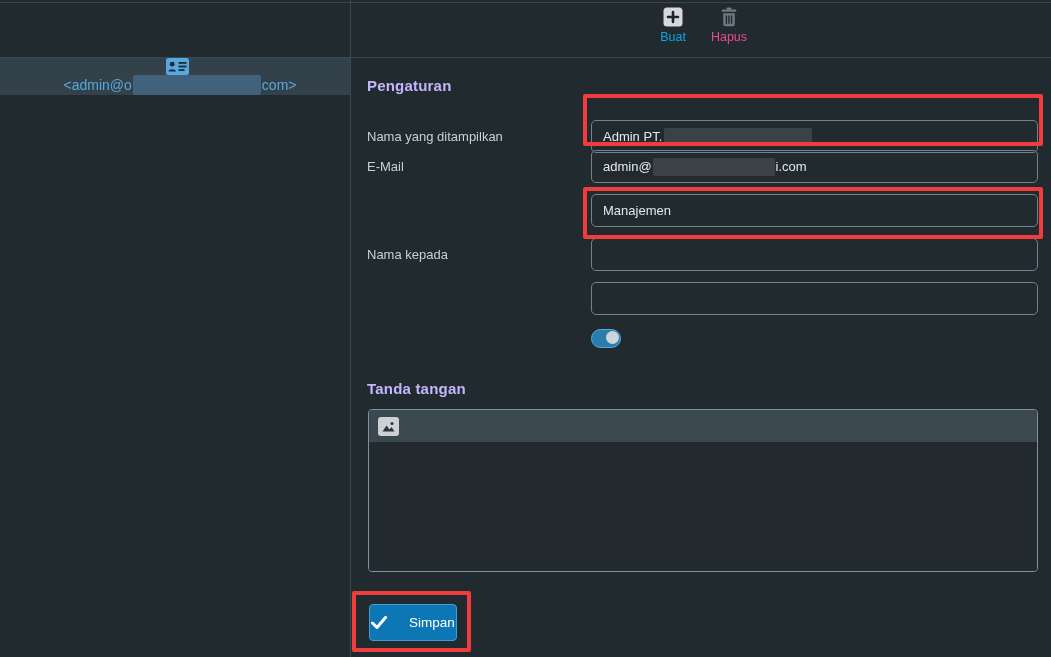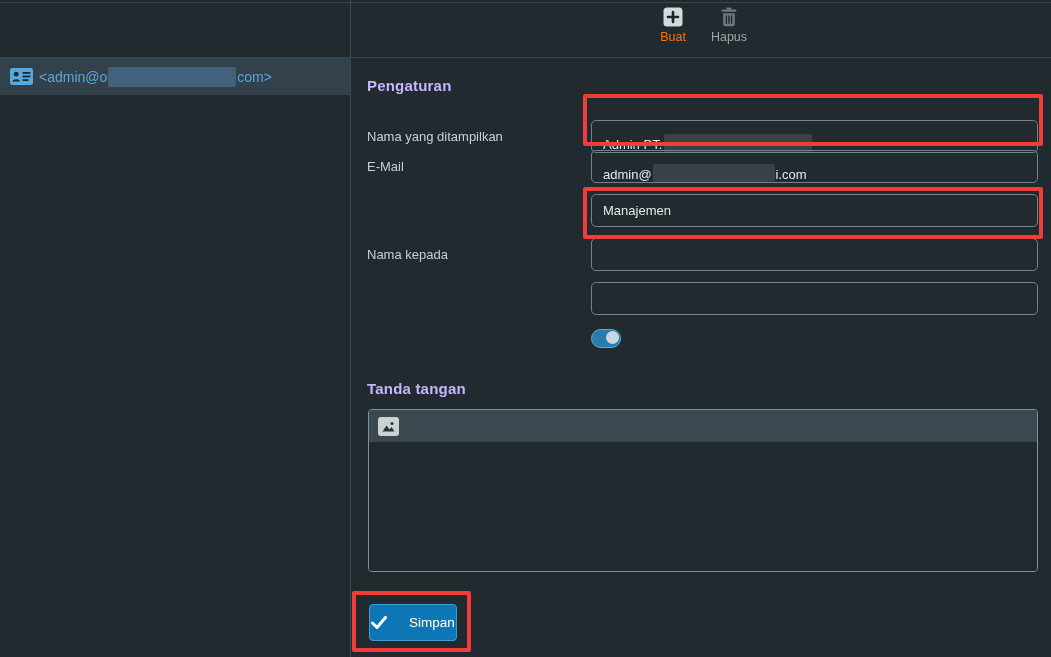--- a/index.html
+++ b/index.html
@@ -20,20 +20,21 @@
   .h-divider { position: absolute; left: 0; top: 57px; width: 100%; height: 1px; background: #3c484f; }
 
   
   .sidebar { position: absolute; left: 0; top: 0; width: 350px; height: 657px; }
   .identity-row {
     position: absolute; left: 0; top: 58px; width: 350px; height: 37px;
     background: #33414a;
     display: flex; align-items: center;
     padding-left: 10px;
     cursor: pointer;
+    flex-direction: column;
   }
   .identity-row .vcard { width: 23px; height: 17px; margin-right: 6px; flex: 0 0 auto; }
   .identity-text {
     color: #56a8de; font-size: 14px; white-space: nowrap;
     display: flex; align-items: center;
   }
   .redact {
     display: inline-block; height: 18px; border-radius: 2px;
     background: #3b4247; vertical-align: middle;
   }
@@ -46,22 +47,22 @@
     position: absolute; left: 351px; top: 0; width: 700px; height: 57px;
     display: flex; align-items: flex-start; justify-content: center; gap: 14px;
     padding-top: 7px;
   }
   .tb-btn {
     background: none; border: none; cursor: pointer;
     display: flex; flex-direction: column; align-items: center; gap: 3px;
     font-family: "Liberation Sans", sans-serif;
     min-width: 42px;
   }
-  .tb-btn .tb-label { font-size: 12.5px; color: #f97316; }
-  .tb-btn.disabled .tb-label { color: #a3a3a3; }
+  .tb-btn .tb-label { font-size: 12.5px; color: #0ea5e9; }
+  .tb-btn.disabled .tb-label { color: #ec4899; }
 
   
   .main { position: absolute; left: 351px; top: 0; width: 700px; height: 657px; }
 
   .section-title {
     position: absolute; left: 16px;
     font-size: 15px; font-weight: bold; color: #c4b5fd; letter-spacing: 0.2px;
   }
   #title-pengaturan { top: 77px; }
   #title-tandatangan { top: 380px; }
@@ -71,21 +72,21 @@
     line-height: 33px; font-size: 13px; color: #c9d0d4; white-space: nowrap;
   }
   .field-input, .field-inputbox {
     position: absolute; left: 240px; width: 447px; height: 33px;
     background: transparent;
     border: 1px solid #71838c; border-radius: 5px;
     color: #e4e8ea; font-size: 13px; padding: 0 11px;
     font-family: "Liberation Sans", sans-serif;
     outline: none;
   }
-  .field-inputbox { display: flex; align-items: flex-end; white-space: nowrap; }
+  .field-inputbox { display: flex; align-items: center; white-space: nowrap; }
 
   .row1 { top: 120px; } .row2 { top: 150px; } .row3 { top: 194px; }
   .row4 { top: 238px; } .row5 { top: 282px; } .row6 { top: 324px; }
 
   
   .toggle {
     position: absolute; left: 240px; top: 329px;
     width: 30px; height: 19px; border-radius: 10px;
     background: #2a7cad; border: 1.5px solid #55aede;
     cursor: pointer; padding: 0;

